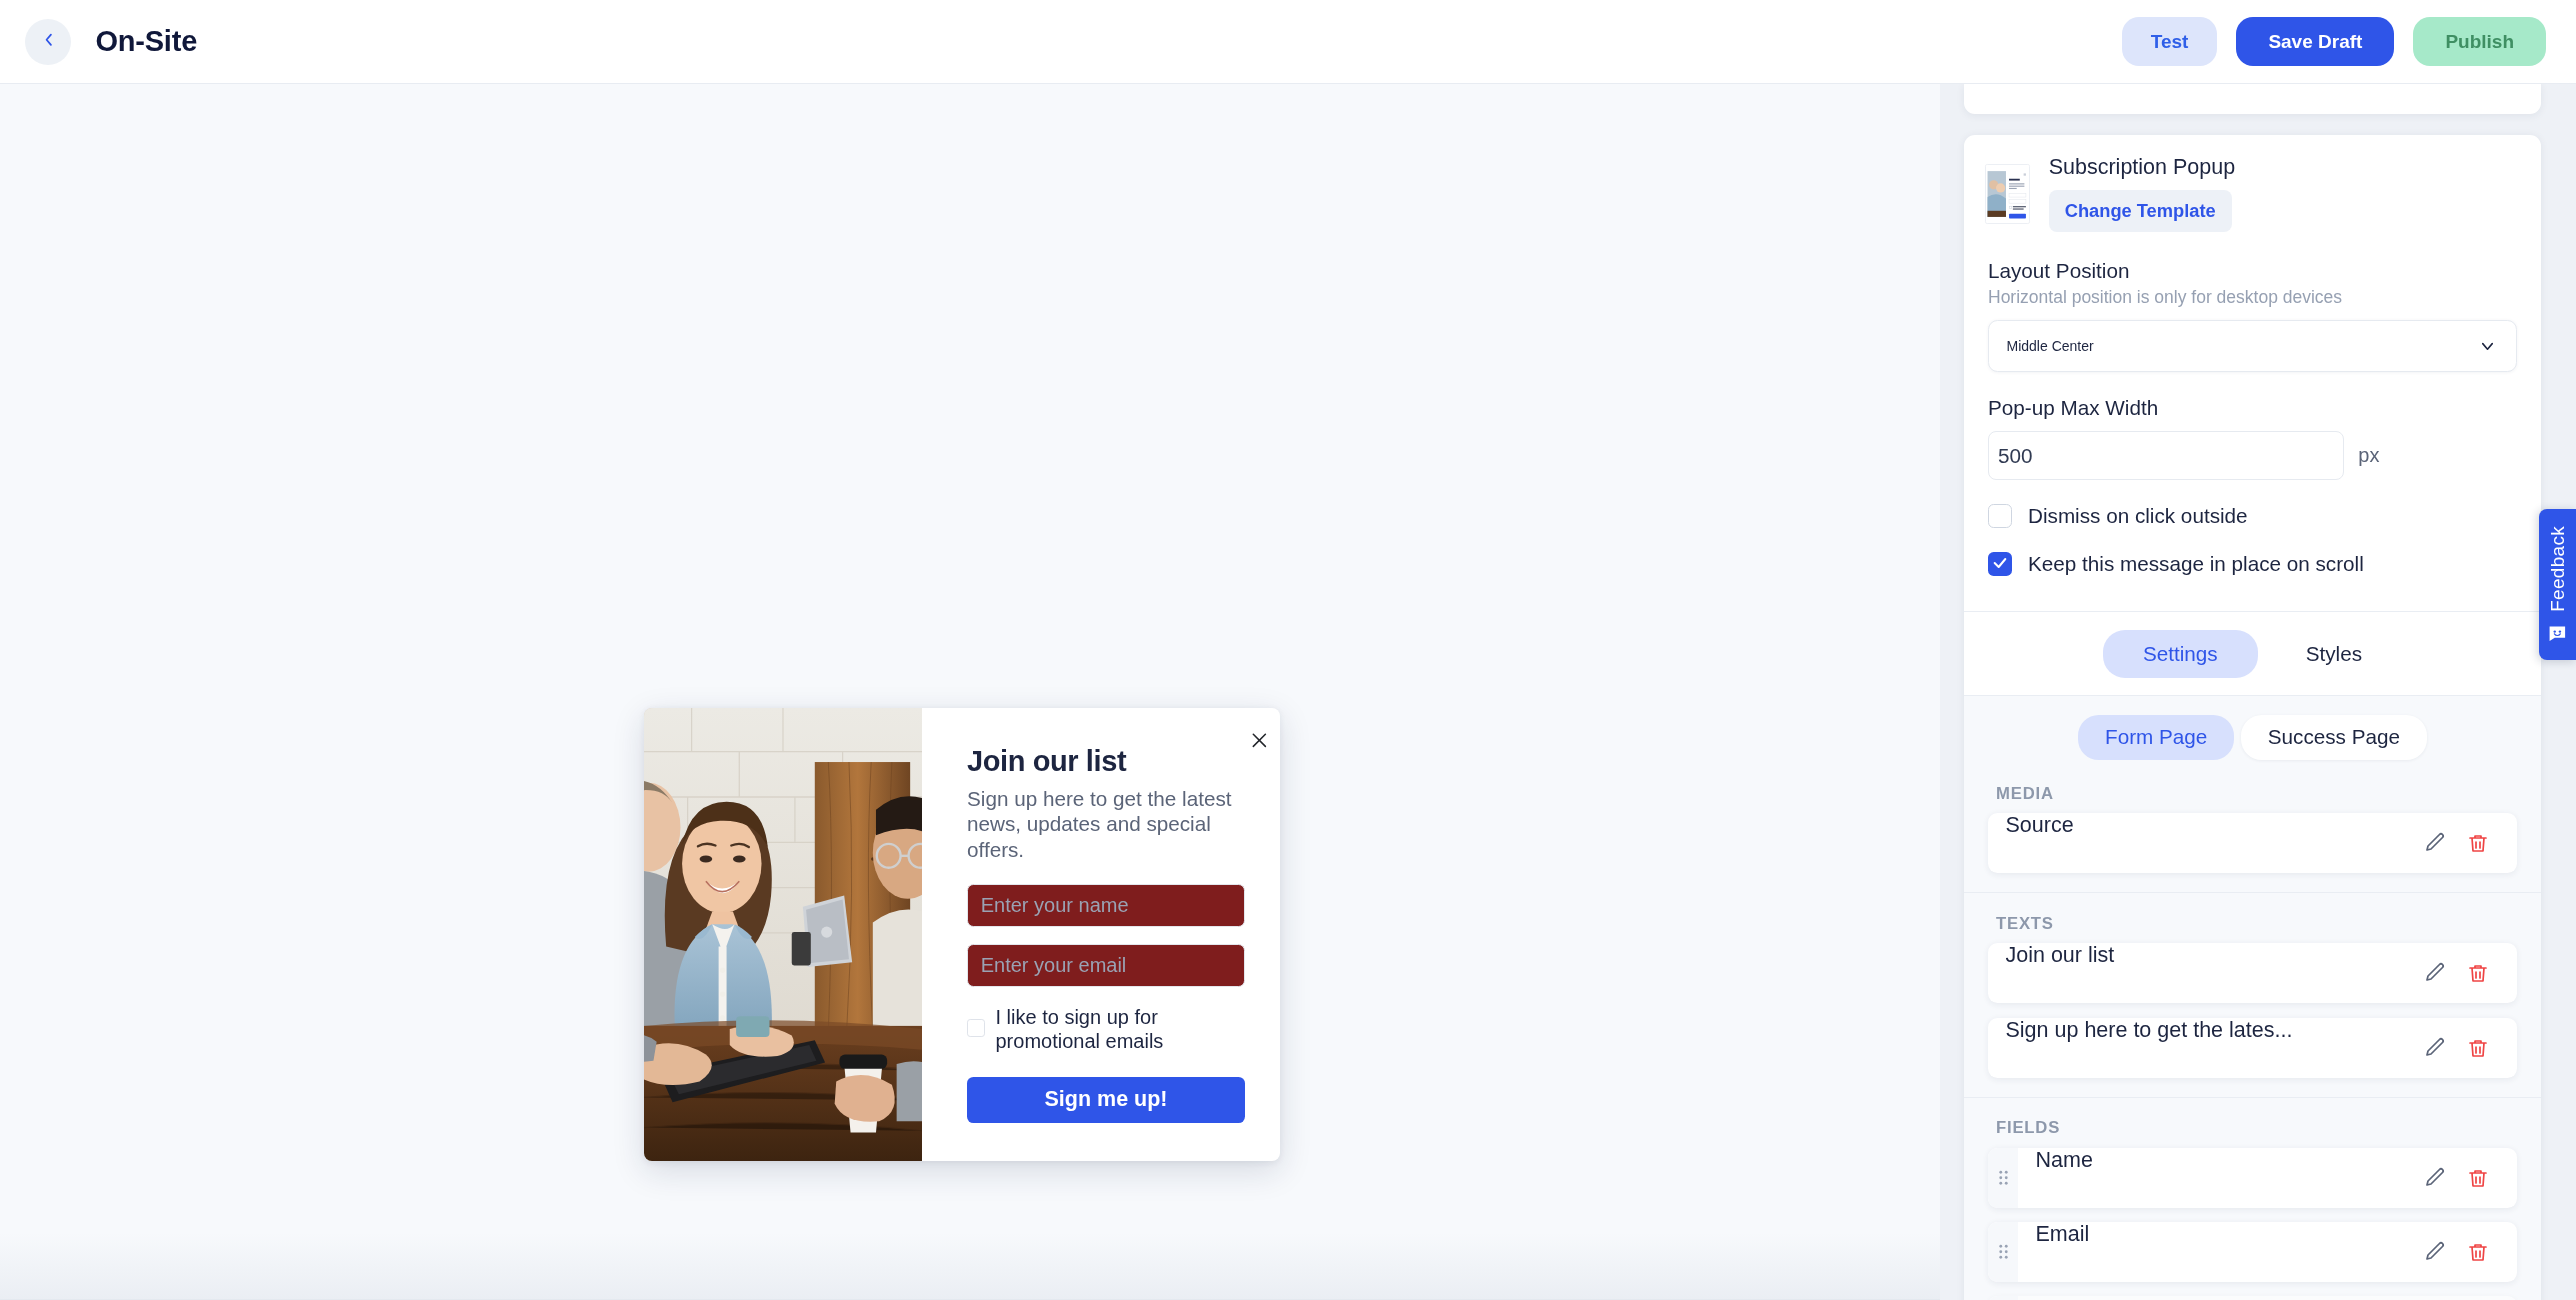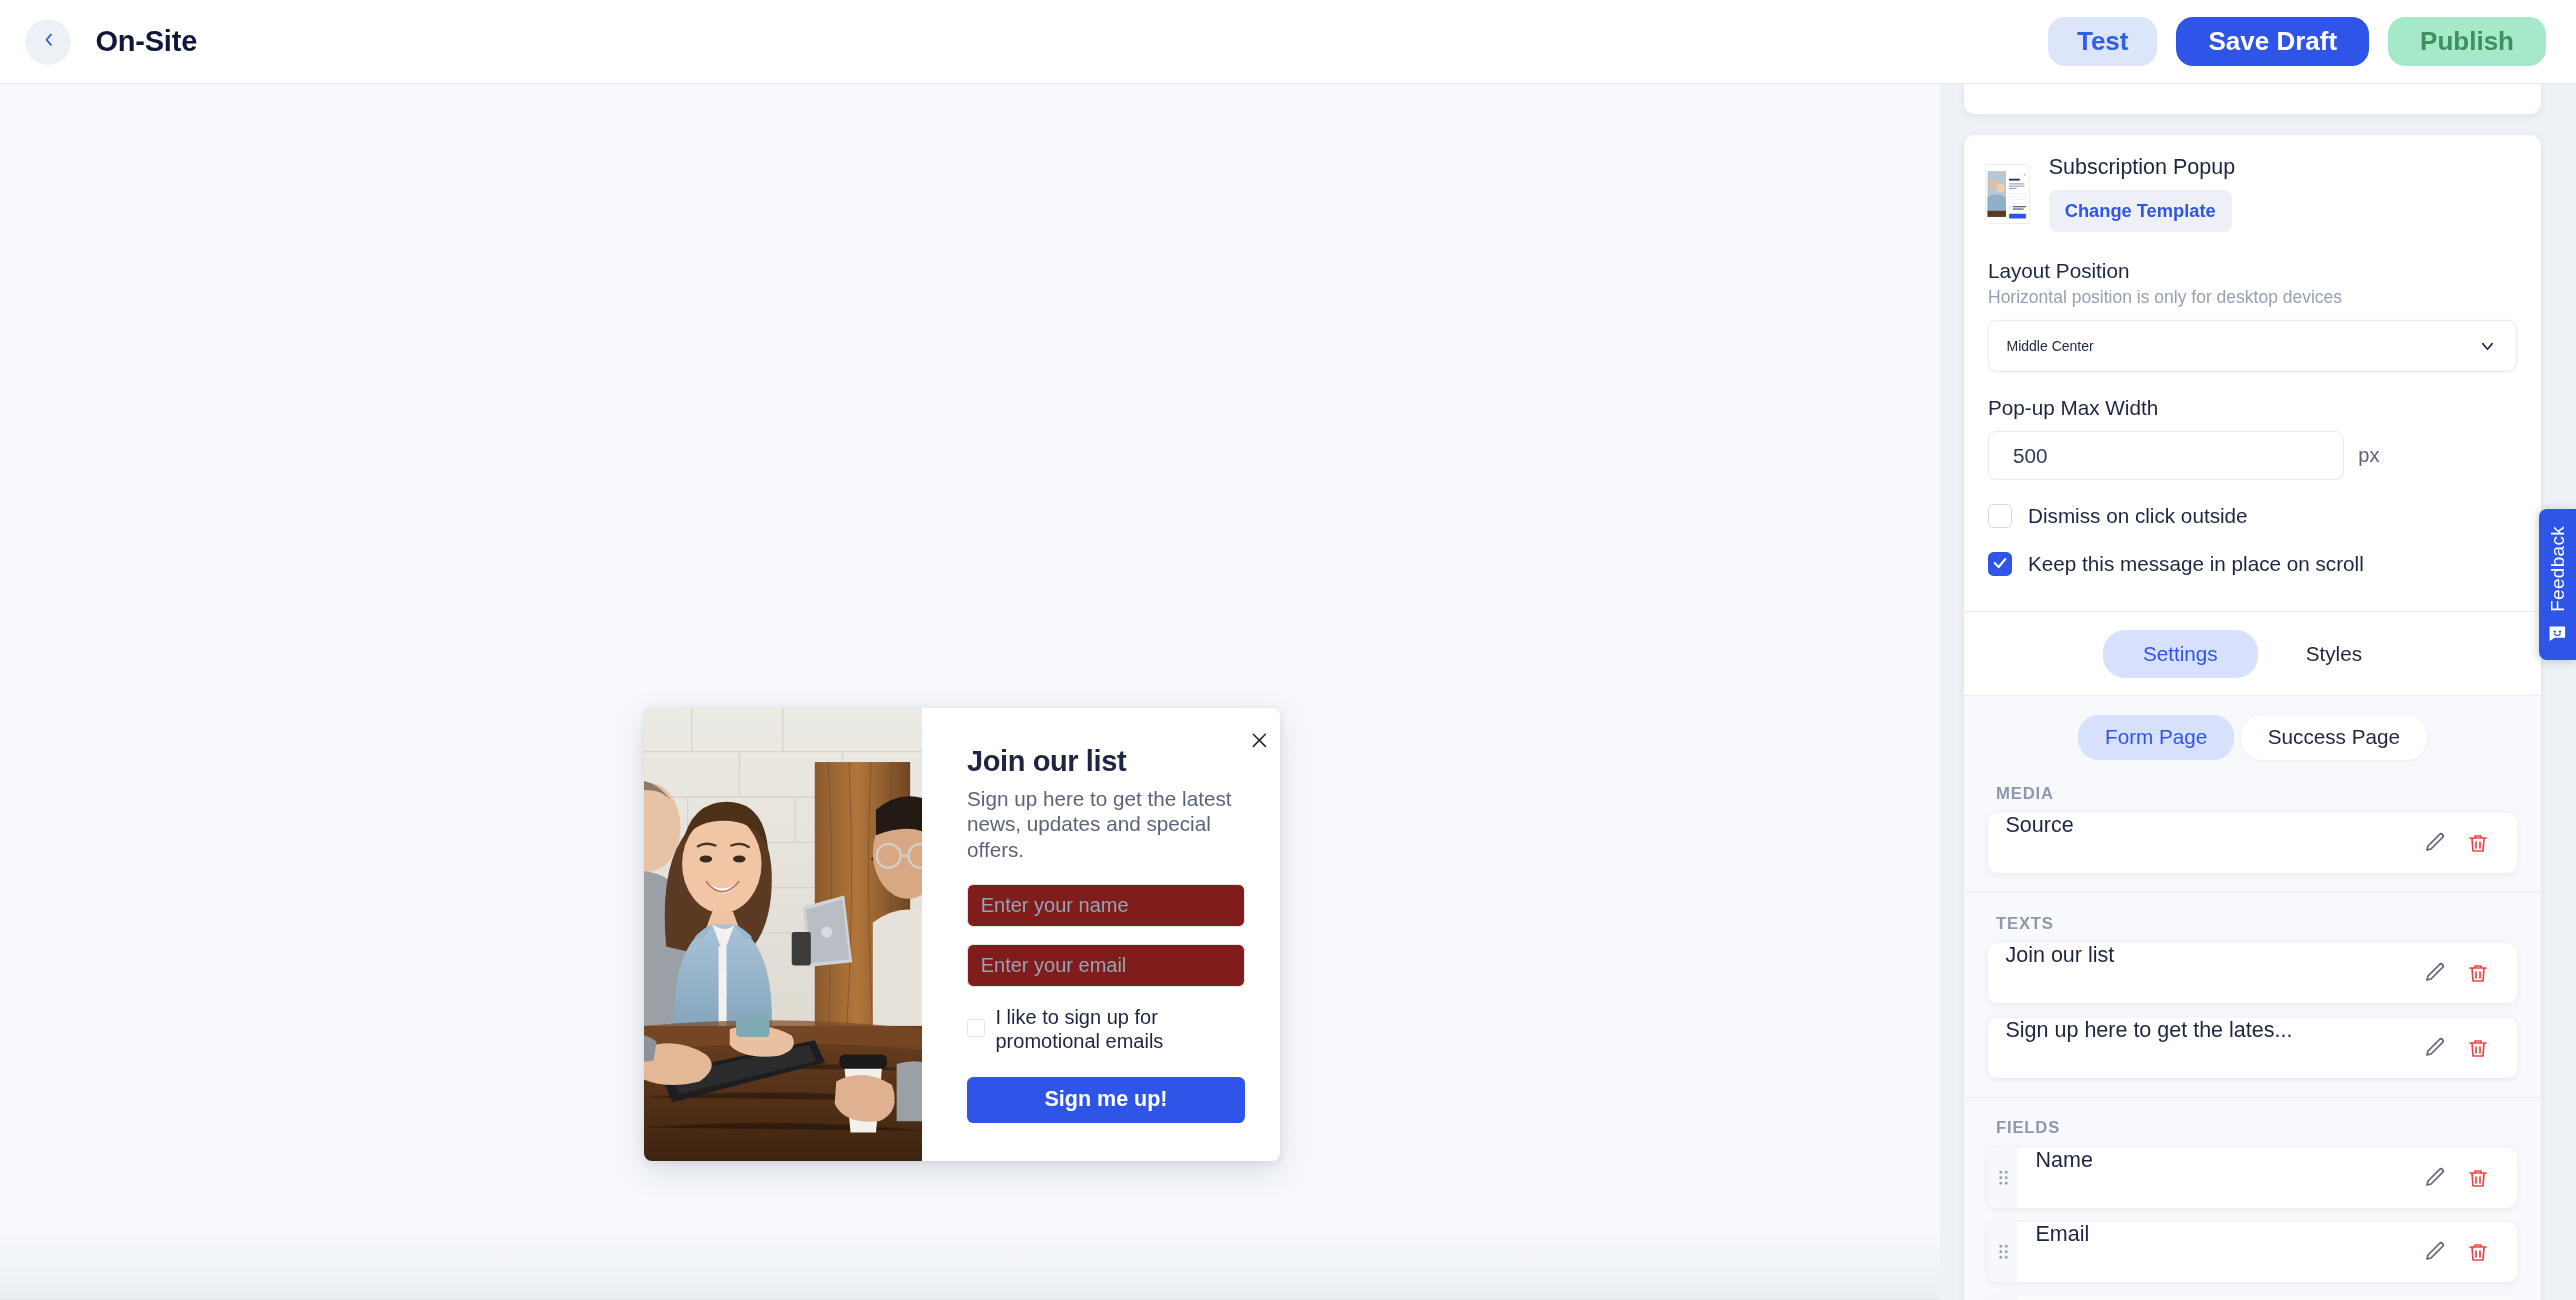--- a/index.html
+++ b/index.html
@@ -31,21 +31,21 @@
     margin-left: 24px;
     font-size: 29px; font-weight: bold; color: #10183a;
     letter-spacing: -0.2px;
   }
   .topbar-actions {
     margin-left: auto; margin-right: 30px;
     display: flex; align-items: center; gap: 19px;
   }
   .btn {
     border: none; border-radius: 17px;
-    font-size: 26px; font-weight: bold;
+    font-size: 19px; font-weight: bold;
     cursor: pointer; white-space: nowrap;
     font-family: "Liberation Sans", sans-serif;
     display: flex; align-items: center; justify-content: center;
   }
   .btn-test   { background:#dde5fb; color:#2f5fe8; height:49px; padding:0 29px; }
   .btn-save   { background:#2f55e8; color:#ffffff; height:49px; padding:16px 32px; }
   .btn-publish{ background:#a6e9c9; color:#3f8f63; height:49px; padding:0 32px; }
 
   
   .canvas {
@@ -166,21 +166,21 @@
     display:flex; align-items:center; padding: 0 17.5px;
     font-size: 14px; color:#1d2540; cursor:pointer;
   }
   .select .chev { position:absolute; right: 19px; top:50%; transform:translateY(-50%); }
   .select .chev svg { width: 19px; height: 19px; display:block; }
 
   .numrow { display:flex; align-items:center; gap: 14.3px; margin-top: 11px; }
   .num-input {
     flex: 0 0 auto; width: 356px; height: 49px;
     background:#fff; border:0.8px solid #e6eaf0; border-radius: 8px;
-    padding: 0 24px; font-size: 20.7px; color:#303a52;
+    padding: 0 9px; font-size: 20.7px; color:#303a52;
     font-family:"Liberation Sans", sans-serif;
     display:flex; align-items:center;
   }
   .num-unit { font-size: 20px; color:#5b6478; }
 
   .checkrow { display:flex; align-items:center; gap: 16px; margin-top: 24px; }
   .cbox { width: 24px; height: 24px; border-radius: 5.6px; flex:0 0 auto; cursor:pointer; }
   .cbox.off { border: 1.6px solid #cfd6e1; background:#fff; }
   .cbox.on  { background:#2f55e8; display:flex; align-items:center; justify-content:center; }
   .cbox.on svg { width: 16px; height: 16px; }

